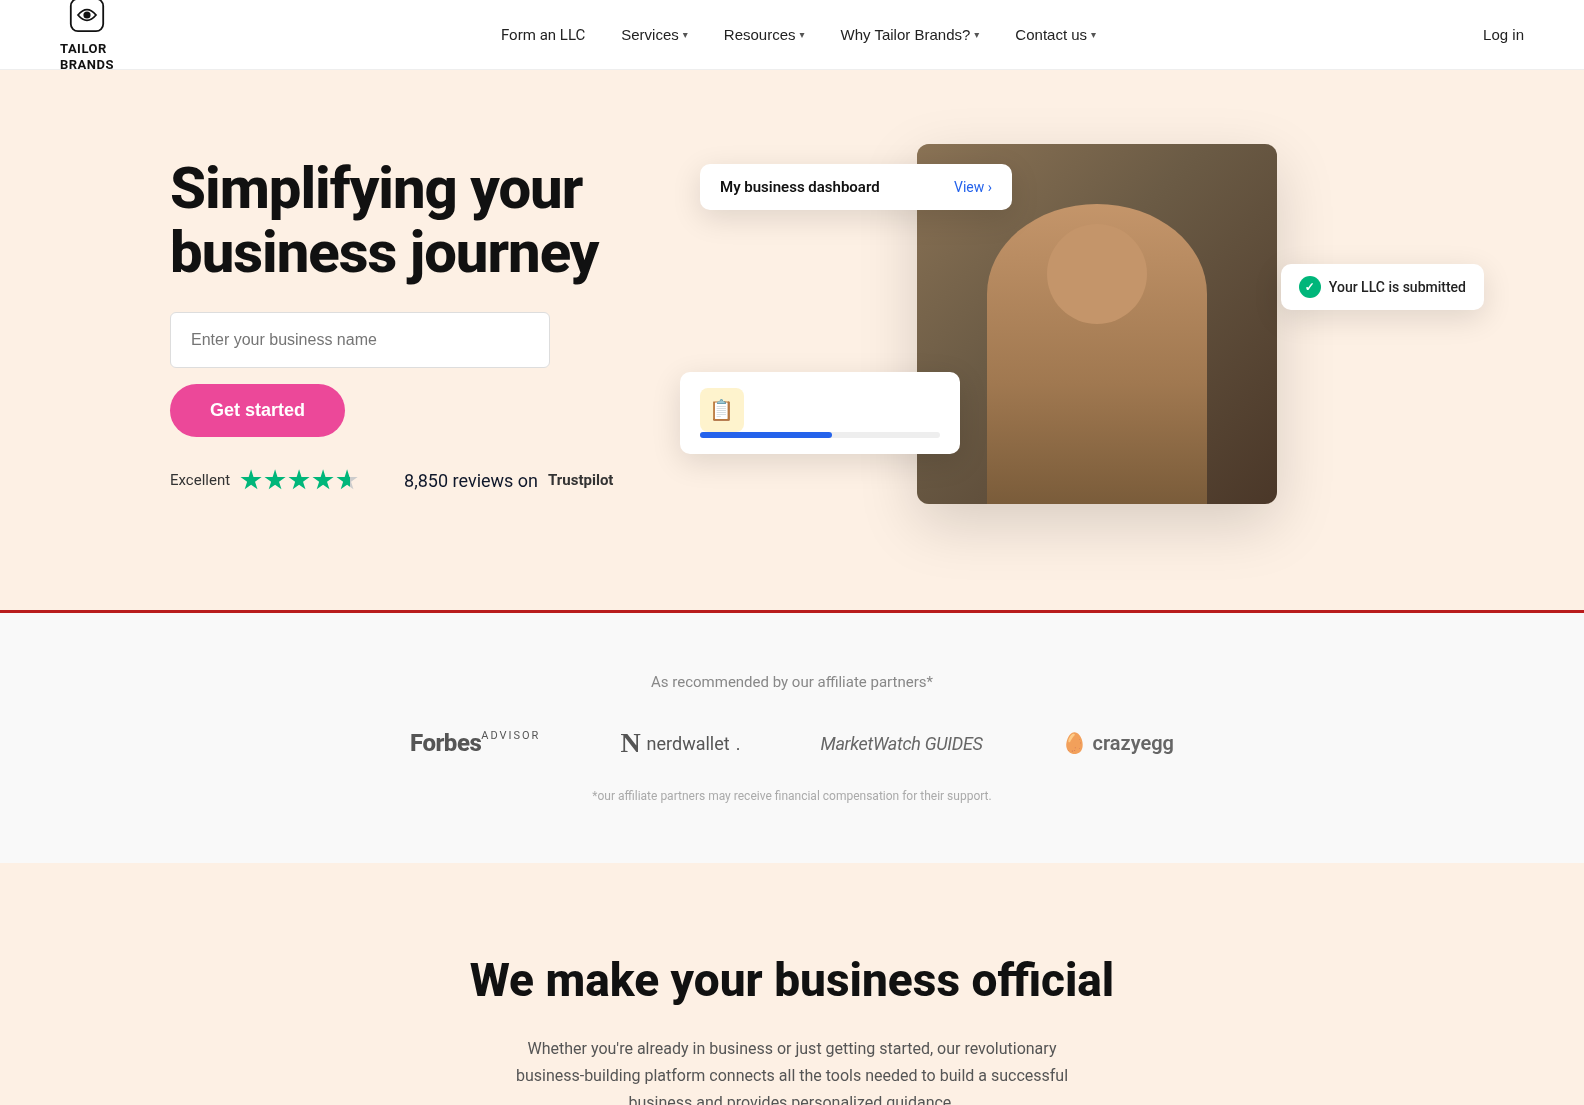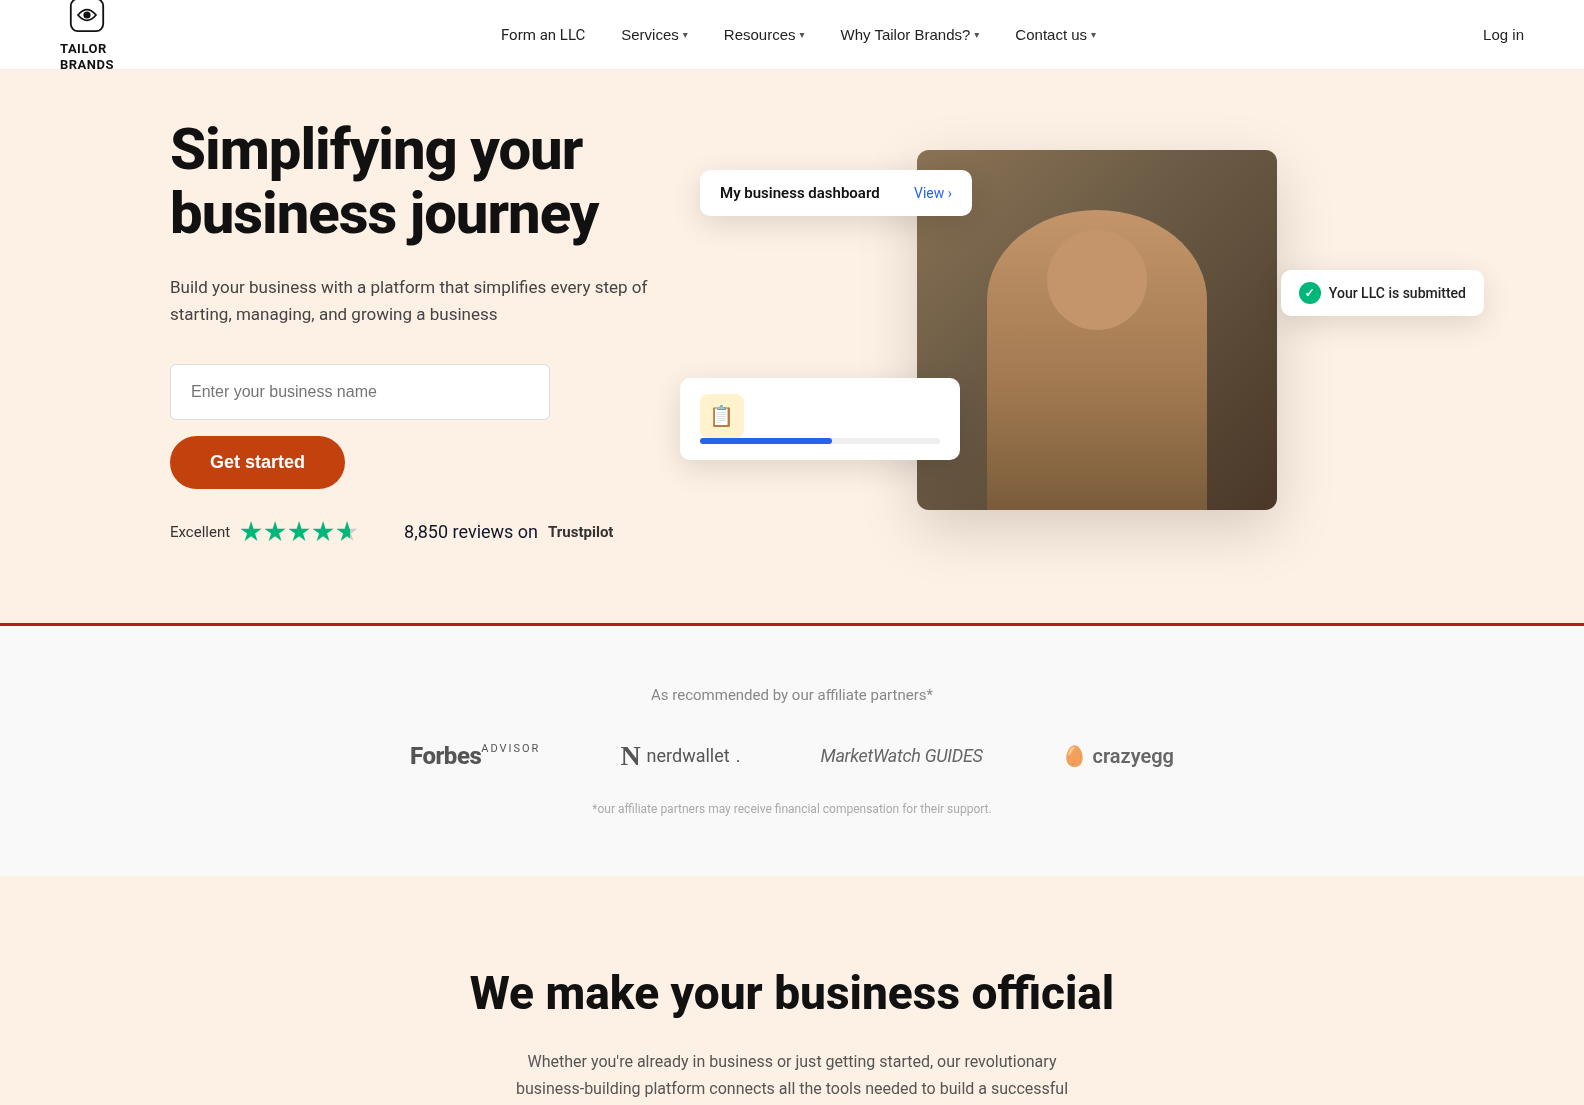--- a/index.html
+++ b/index.html
@@ -39,21 +39,21 @@
     }
     .hero-subtitle {
       font-size: 17px; color: #444; line-height: 1.6; margin-bottom: 36px; max-width: 480px;
     }
     .business-name-input {
       width: 380px; height: 56px; border: 1.5px solid #ddd; border-radius: 6px;
       padding: 0 20px; font-size: 16px; color: #0f766e; outline: none;
       background: #fff; margin-bottom: 16px; display: block;
     }
     .get-started-btn {
-      background: #c2410c; color: #fff; border: none; border-radius: 30px;
+      background: #ec4899; color: #fff; border: none; border-radius: 30px;
       padding: 16px 40px; font-size: 18px; font-weight: 600; cursor: pointer;
       margin-bottom: 32px;
     }
     .trustpilot-row { display: flex; align-items: center; gap: 10px; }
     .trustpilot-label { font-size: 15px; color: #333; }
     .stars { display: flex; gap: 2px; }
     .star { width: 22px; height: 22px; background: #00b67a; clip-path: polygon(50% 0%, 61% 35%, 98% 35%, 68% 57%, 79% 91%, 50% 70%, 21% 91%, 32% 57%, 2% 35%, 39% 35%); }
     .star-half { width: 22px; height: 22px; background: linear-gradient(90deg, #00b67a 65%, #ccc 65%); clip-path: polygon(50% 0%, 61% 35%, 98% 35%, 68% 57%, 79% 91%, 50% 70%, 21% 91%, 32% 57%, 2% 35%, 39% 35%); }
     .trustpilot-reviews { font-size: 18px; color: #0f172a; margin-left: 36px; }
     .trustpilot-logo { font-weight: 700; font-size: 15px; color: #333; }
@@ -82,21 +82,21 @@
       width: 100px; height: 100px;
       background: #c4956a;
       border-radius: 50%;
     }
 
     
     .dashboard-card {
       position: absolute; top: 20px; left: -30px;
       background: #fff; border-radius: 10px; padding: 14px 20px;
       box-shadow: 0 8px 30px rgba(0,0,0,0.12); display: flex; align-items: center; gap: 12px;
-      z-index: 5; width: 272px;
+      z-index: 5; width: 312px;
     }
     .dashboard-card-title { font-size: 15px; font-weight: 600; color: #111; }
     .dashboard-view-link {
       font-size: 14px; color: #2563eb; margin-left: auto; cursor: pointer; text-decoration: none;
     }
 
     
     .llc-badge {
       position: absolute; right: -20px; top: 120px;
       background: #fff; border-radius: 10px; padding: 12px 18px;
@@ -188,21 +188,20 @@
     <button class="login-btn">Log in</button>
   </div>
 </nav>
 
 <section class="hero">
   <div class="hero-left">
     <h1 class="hero-title">
       <span>Simplifying your</span><br>
       <span>business journey</span>
     </h1>
-    <p class="hero-subtitle">Build your business with a platform that simplifies every step of starting, managing, and growing a business</p>
     <input class="business-name-input" type="text" placeholder="Enter your business name" style="">
     <button class="get-started-btn">Get started</button>
     <div class="trustpilot-row">
       <span class="trustpilot-label">Excellent</span>
       <div class="stars">
         <div class="star"></div>
         <div class="star"></div>
         <div class="star"></div>
         <div class="star"></div>
         <div class="star-half"></div>

